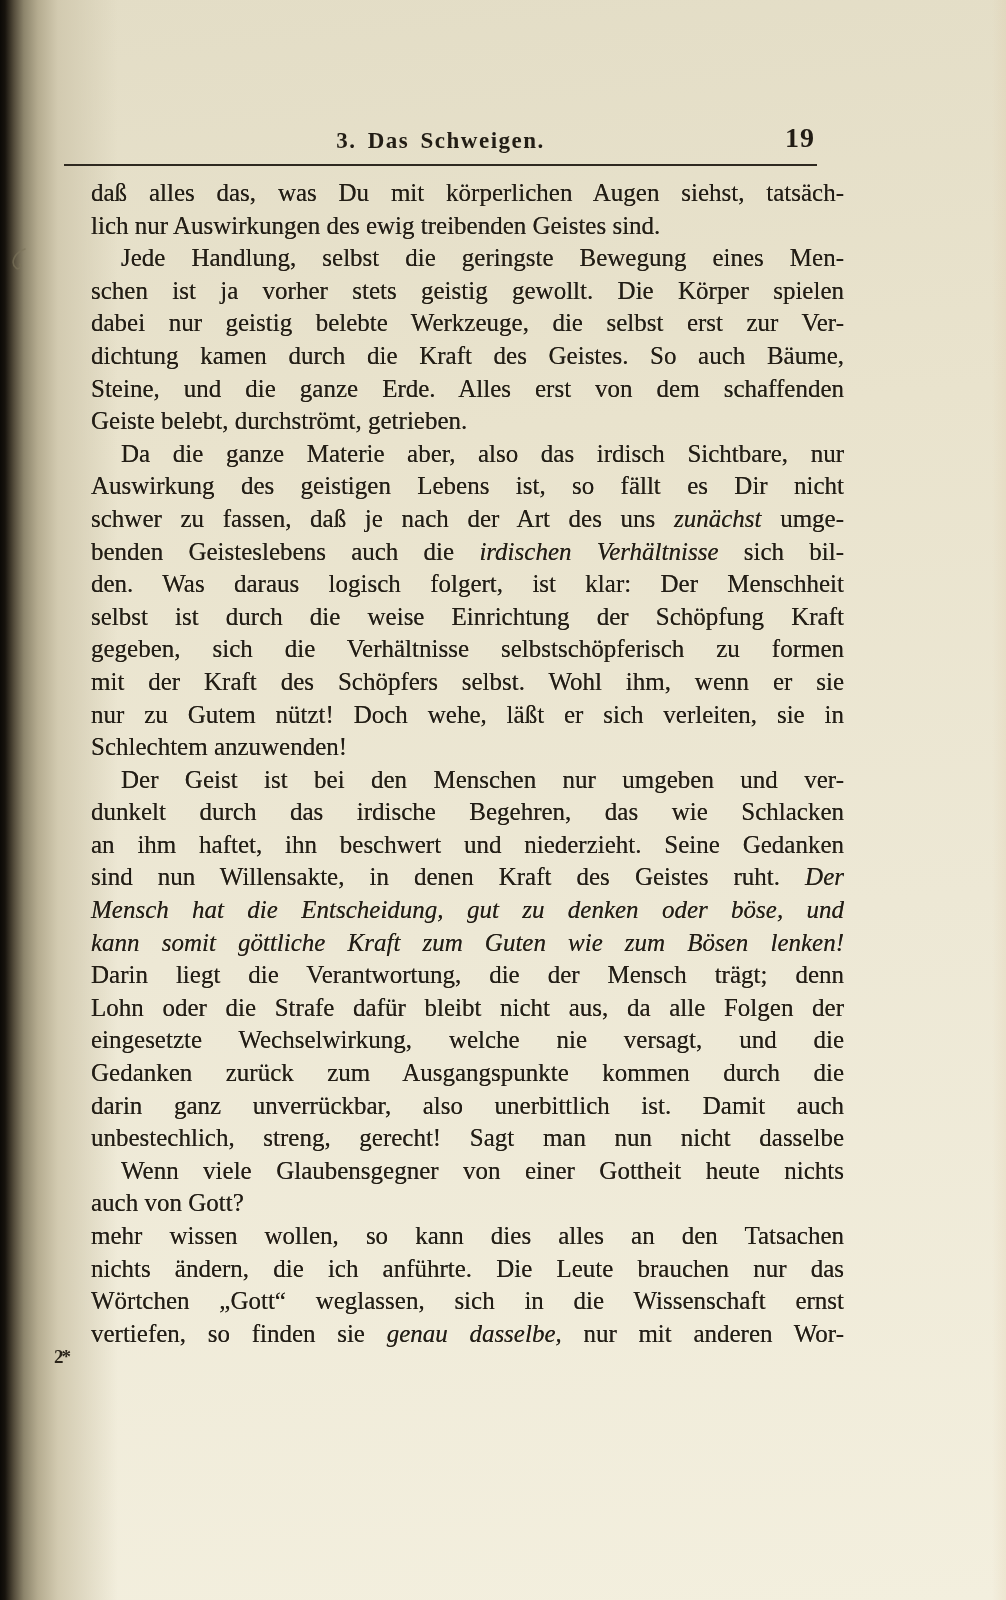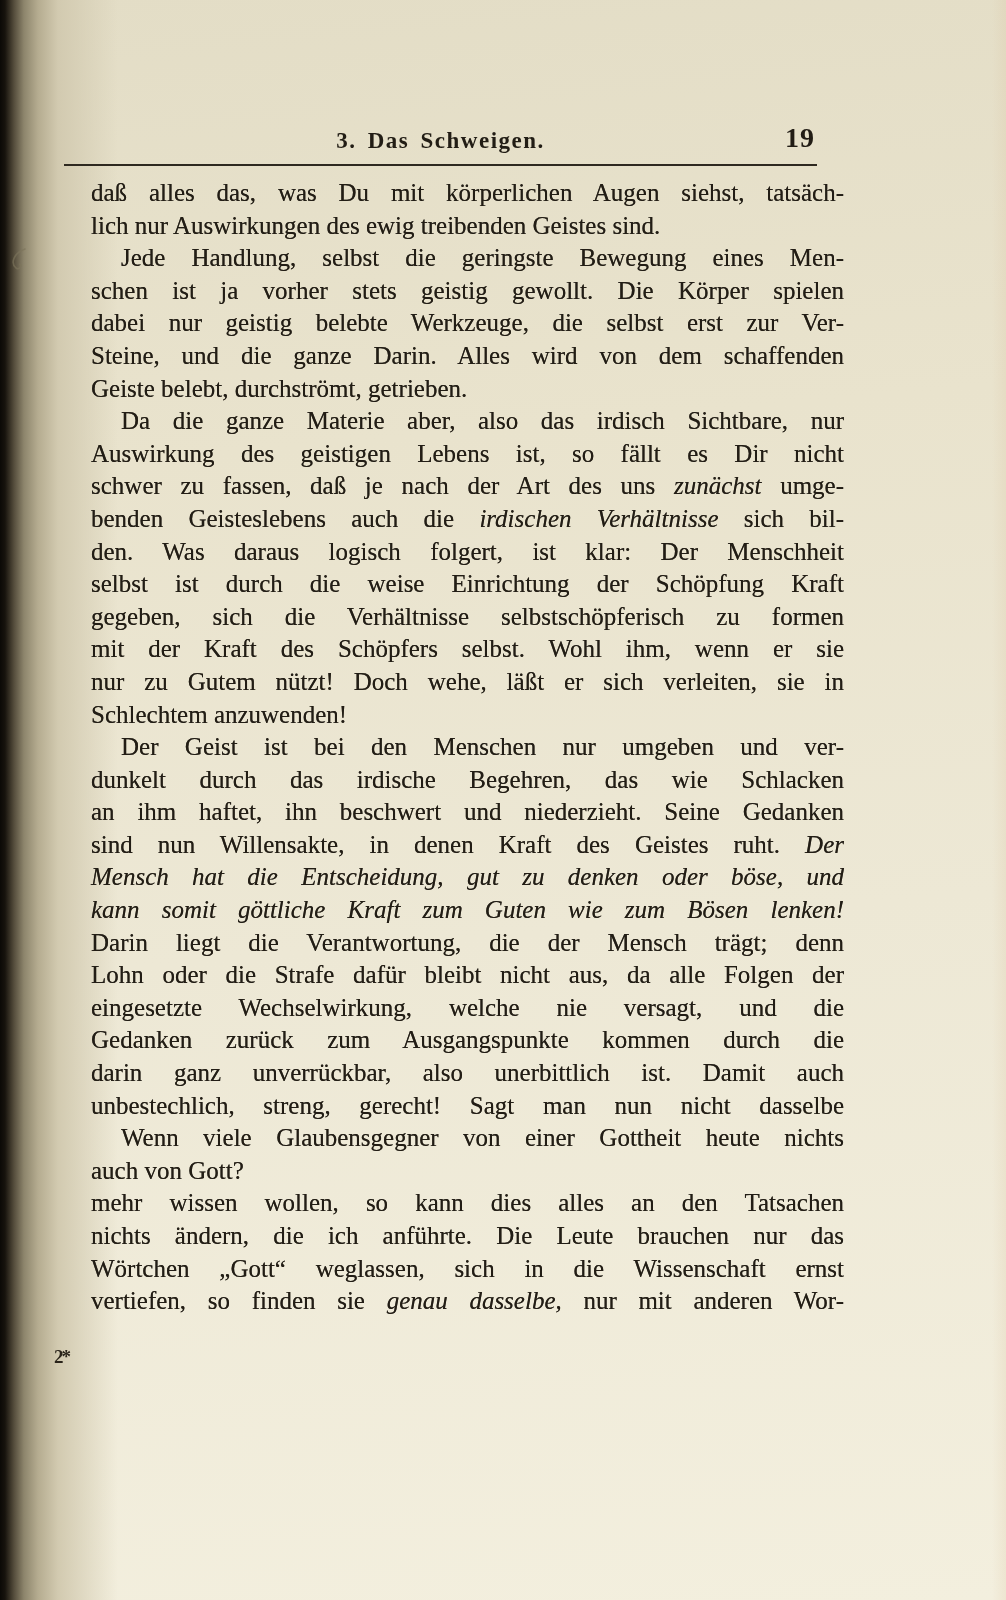--- a/index.html
+++ b/index.html
@@ -117,21 +117,22 @@
     <div class="title">3. Das Schweigen.</div>
     <div class="page-number">19</div>
   </div>
 
   <div class="text-block">
       <div class="line"><span>daß alles das, was Du mit körperlichen Augen siehst, tatsäch-</span></div>
       <div class="line no-just"><span>lich nur Auswirkungen des ewig treibenden Geistes sind.</span></div>
       <div class="line indent"><span>Jede Handlung, selbst die geringste Bewegung eines Men-</span></div>
       <div class="line"><span>schen ist ja vorher stets geistig gewollt. Die Körper spielen</span></div>
       <div class="line"><span>dabei nur geistig belebte Werkzeuge, die selbst erst zur Ver-</span></div>
-      <div class="line"><span>Steine, und die ganze Darin. Alles wird von dem schaffenden</span></div>
+      <div class="line"><span>dichtung kamen durch die Kraft des Geistes. So auch Bäume,</span></div>
+      <div class="line"><span>Steine, und die ganze Erde. Alles erst von dem schaffenden</span></div>
       <div class="line no-just"><span>Geiste belebt, durchströmt, getrieben.</span></div>
       <div class="line indent"><span>Da die ganze Materie aber, also das irdisch Sichtbare, nur</span></div>
       <div class="line"><span>Auswirkung des geistigen Lebens ist, so fällt es Dir nicht</span></div>
       <div class="line"><span>schwer zu fassen, daß je nach der Art des uns </span><em>zunächst</em><span> umge-</span></div>
       <div class="line"><span>benden Geisteslebens auch die </span><em>irdischen Verhältnisse</em><span> sich bil-</span></div>
       <div class="line"><span>den. Was daraus logisch folgert, ist klar: Der Menschheit</span></div>
       <div class="line"><span>selbst ist durch die weise Einrichtung der Schöpfung Kraft</span></div>
       <div class="line"><span>gegeben, sich die Verhältnisse selbstschöpferisch zu formen</span></div>
       <div class="line"><span>mit der Kraft des Schöpfers selbst. Wohl ihm, wenn er sie</span></div>
       <div class="line"><span>nur zu Gutem nützt! Doch wehe, läßt er sich verleiten, sie in</span></div>

